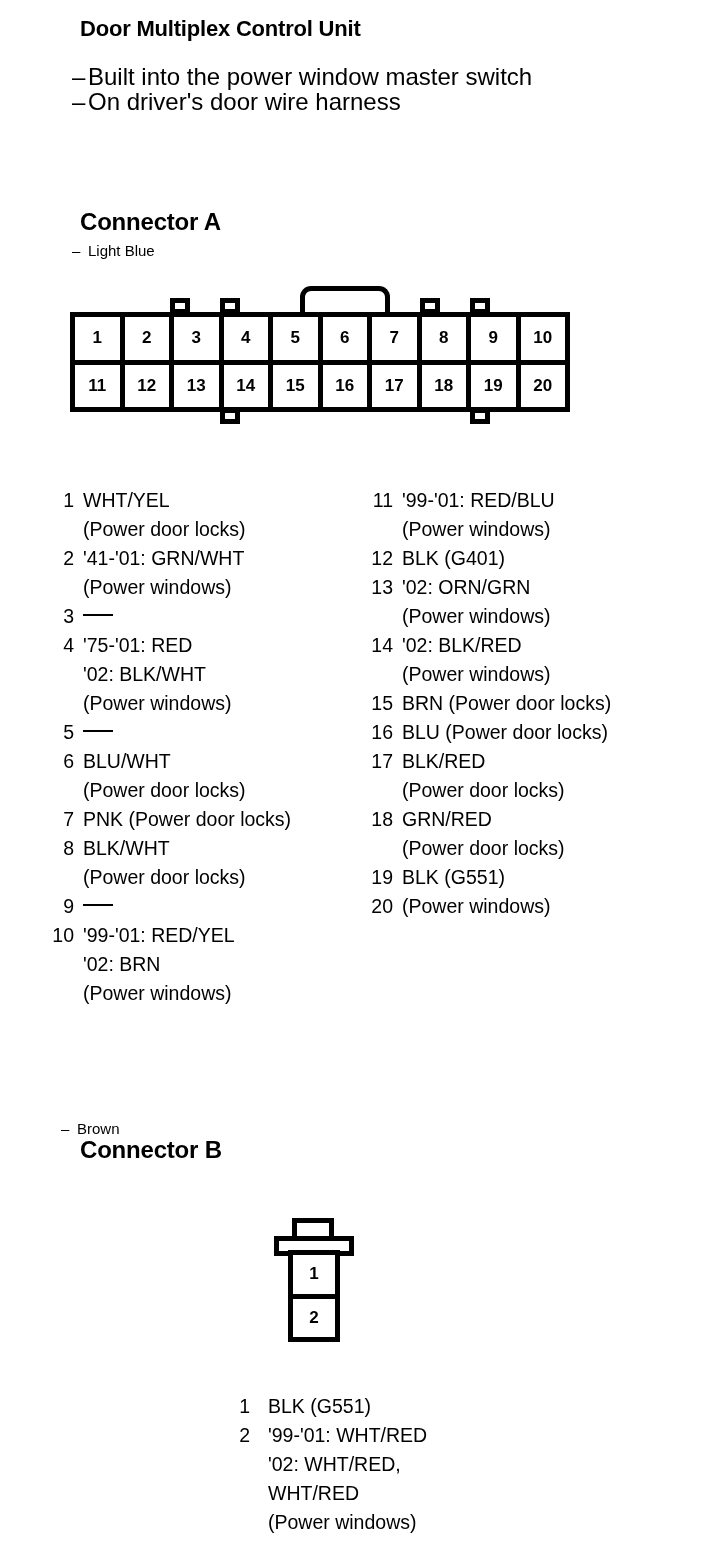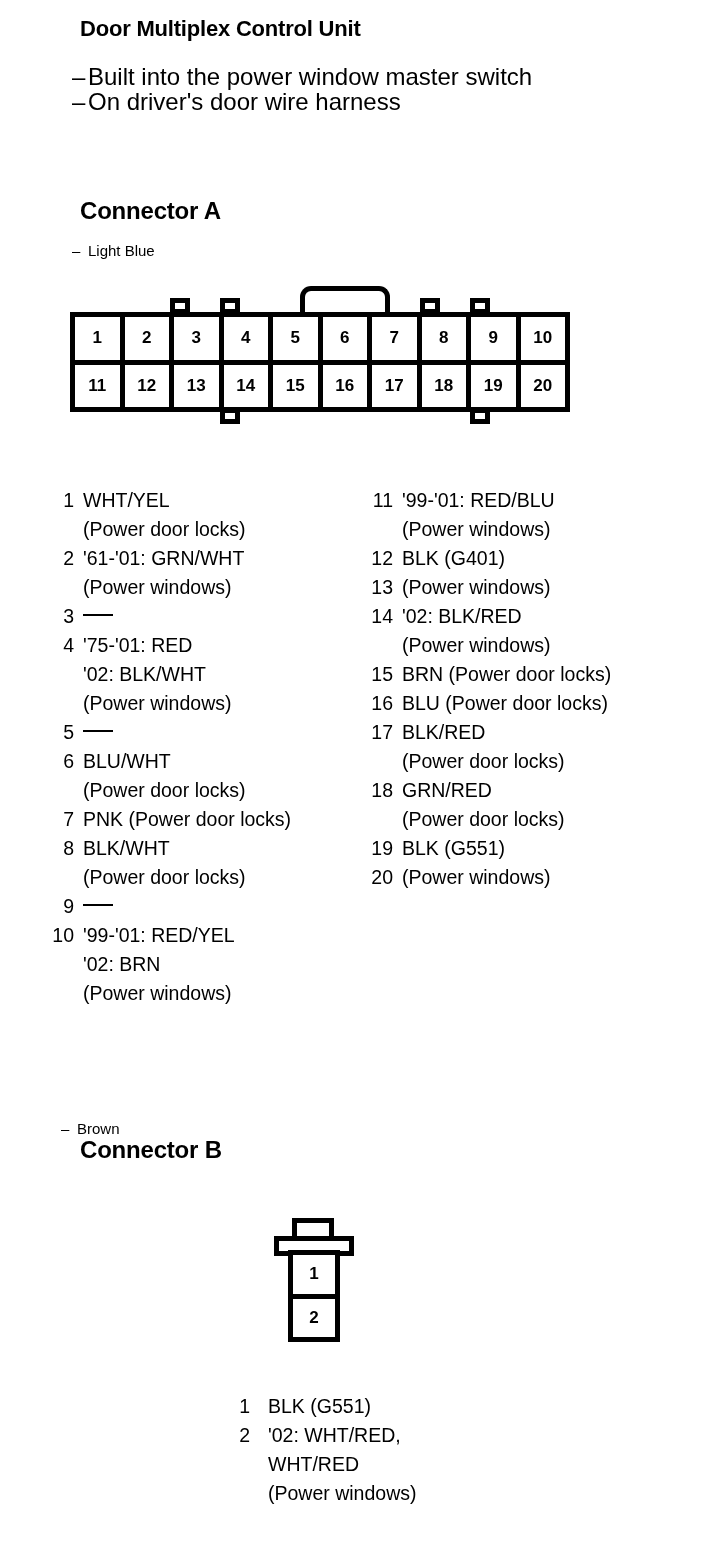--- a/index.html
+++ b/index.html
@@ -238,21 +238,21 @@
 
 <div class="note-list">
   <div class="note-line">
     <span class="note-dash">–</span><span>Built into the power window master switch</span>
   </div>
   <div class="note-line">
     <span class="note-dash">–</span><span>On driver's door wire harness</span>
   </div>
 </div>
 
-<div class="section-heading" style="left:80px; top:197px;text-align:center;">Connector A</div>
+<div class="section-heading" style="left:80px; top:208px;text-align:center;">Connector A</div>
 <div class="section-subtitle" style="left:72px; top:242px;">
   <span class="note-dash">–</span><span>Light Blue</span>
 </div>
 
 <div id="connector-a-diagram">
   <div class="conn-latch"></div>
 
   <div class="conn-tab top" style="left:110px;"></div>
   <div class="conn-tab top" style="left:160px;"></div>
   <div class="conn-tab top" style="left:360px;"></div>
@@ -292,21 +292,21 @@
     <div class="pin-entry">
       <div class="pin-num">1</div>
       <div class="pin-desc">
         <div>WHT/YEL</div>
         <div>(Power door locks)</div>
       </div>
     </div>
     <div class="pin-entry">
       <div class="pin-num">2</div>
       <div class="pin-desc">
-        <div>'61-'01: GRN/WHT</div>
+        <div>'41-'01: GRN/WHT</div>
         <div>(Power windows)</div>
       </div>
     </div>
     <div class="pin-entry">
       <div class="pin-num">3</div>
       <div class="pin-desc">
         <div><span class="dash-mark"></span></div>
       </div>
     </div>
     <div class="pin-entry">
@@ -368,20 +368,21 @@
     </div>
     <div class="pin-entry">
       <div class="pin-num">12</div>
       <div class="pin-desc">
         <div>BLK (G401)</div>
       </div>
     </div>
     <div class="pin-entry">
       <div class="pin-num">13</div>
       <div class="pin-desc">
+        <div>'02: ORN/GRN</div>
         <div>(Power windows)</div>
       </div>
     </div>
     <div class="pin-entry">
       <div class="pin-num">14</div>
       <div class="pin-desc">
         <div>'02: BLK/RED</div>
         <div>(Power windows)</div>
       </div>
     </div>
@@ -442,18 +443,19 @@
 <div class="pin-list" id="pin-list-b">
     <div class="pin-entry">
       <div class="pin-num">1</div>
       <div class="pin-desc">
         <div>BLK (G551)</div>
       </div>
     </div>
     <div class="pin-entry">
       <div class="pin-num">2</div>
       <div class="pin-desc">
+        <div>'99-'01: WHT/RED</div>
         <div>'02: WHT/RED,</div>
         <div>WHT/RED</div>
         <div>(Power windows)</div>
       </div>
     </div>
   </div>
 
 </body></html>

